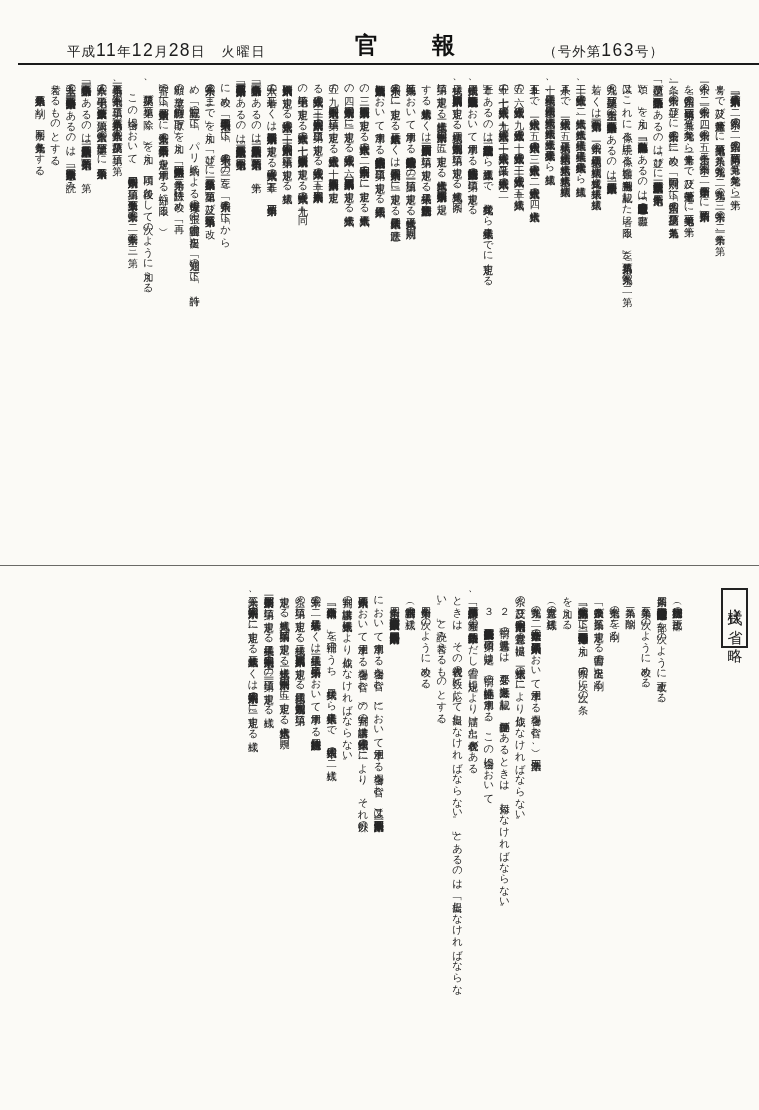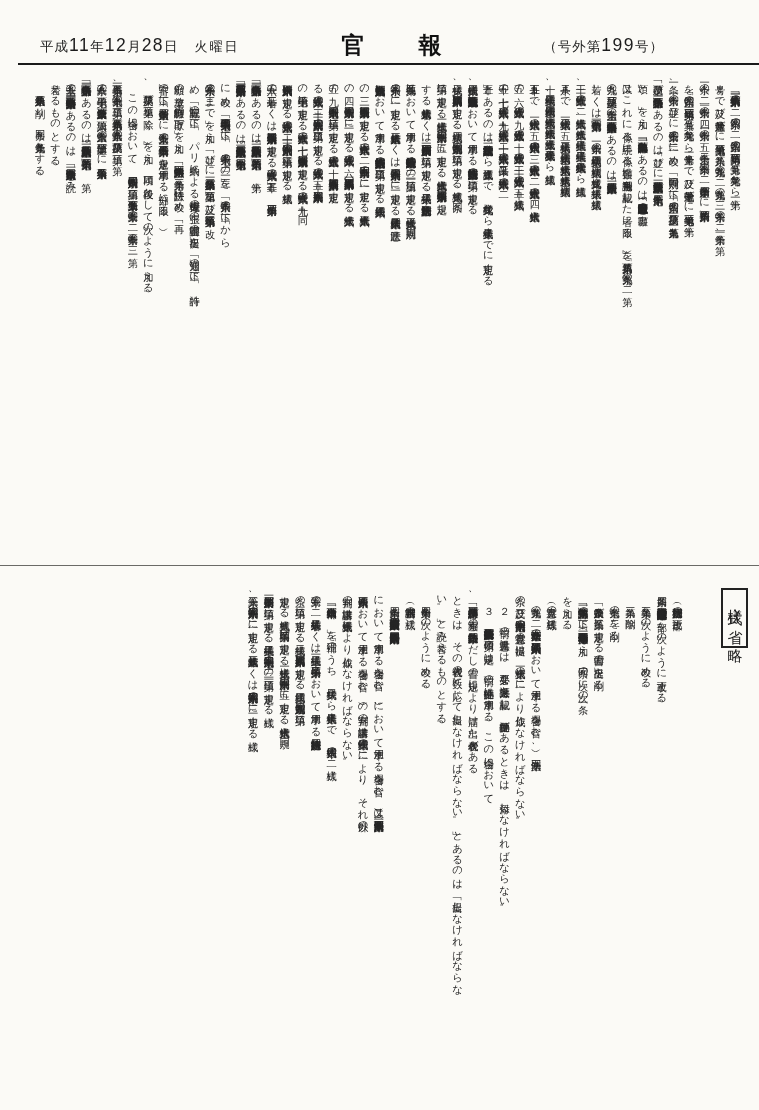--- a/index.html
+++ b/index.html
@@ -8,22 +8,22 @@
     width:759px;height:1110px;
     margin:0 auto;
     background:#fbfaf6;
     color:#222222;
     font-family:"Liberation Serif","DejaVu Serif",serif;
     overflow:hidden;
   }
   
   .header{
     position:absolute;top:30px;left:0;right:0;
-    display:flex;justify-content:space-between;align-items:center;
-    padding:0 95px 0 40px;
+    display:flex;justify-content:space-between;align-items:flex-end;
+    padding:0 95px 0 67px;
   }
   .h-date{white-space:nowrap;}
   .h-date .sm,.h-issue .sm{font-size:13.5px;letter-spacing:1px;}
   .h-date .lg,.h-issue .lg{
     font-size:17.5px;font-family:"Liberation Sans","DejaVu Sans",sans-serif;
     letter-spacing:1.5px;color:#1c1c1c;
   }
   .h-weekday{font-size:13px;margin-left:16px;letter-spacing:2px;}
   .h-title{white-space:nowrap;font-weight:700;}
   .h-title span{font-size:23px;color:#111;}
@@ -74,21 +74,21 @@
   }
 </style>
 </head>
 <body>
 
 <div class="page">
 
   <div class="header">
     <span class="h-date"><span><span class="sm">平成</span><span class="lg">11</span><span class="sm">年</span><span class="lg">12</span><span class="sm">月</span><span class="lg">28</span><span class="sm">日</span></span><span class="h-weekday">火曜日</span></span>
     <span class="h-title"><span class="t">官</span><span class="t">報</span></span>
-    <span class="h-issue"><span class="sm">（号外第</span><span class="lg">199</span><span class="sm">号）</span></span>
+    <span class="h-issue"><span class="sm">（号外第</span><span class="lg">163</span><span class="sm">号）</span></span>
   </div>
 
   <div class="header-rule"></div>
 
   <div class="vtext block-top">
       <div>　第二十八条第一項中「第一条の二、第四条の二、第四条の三第一項第四号、第五号、第九号から第十一</div>
       <div>号まで及び第十八号並びに第三項第七号、第八条、第九条の二、第九条の三、第十条の二、第十一条、第</div>
       <div>十一条の二、第十一条の四、第十一条の五、第十二条、第十三条の二、第十四条並びに第十八条第四項」</div>
       <div>を「第四条の三第一項第四号、第五号、第九号から第十一号まで及び第十七号並びに第三項第七号、第十</div>
       <div>一条、第十一条の二並びに第十三条の二」に改め、「同規則」の下に「第四条の二第一項及び第九条第一</div>

